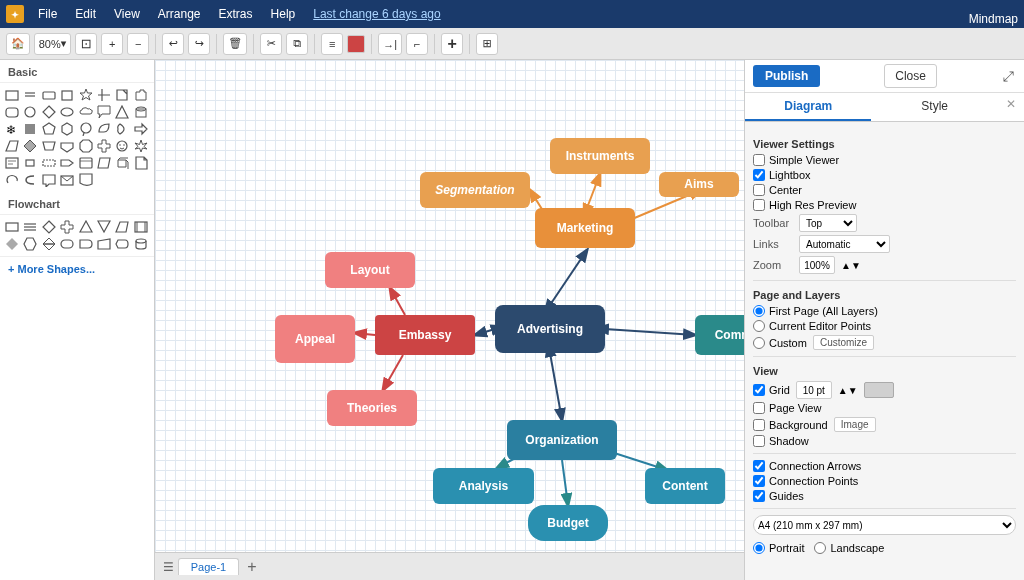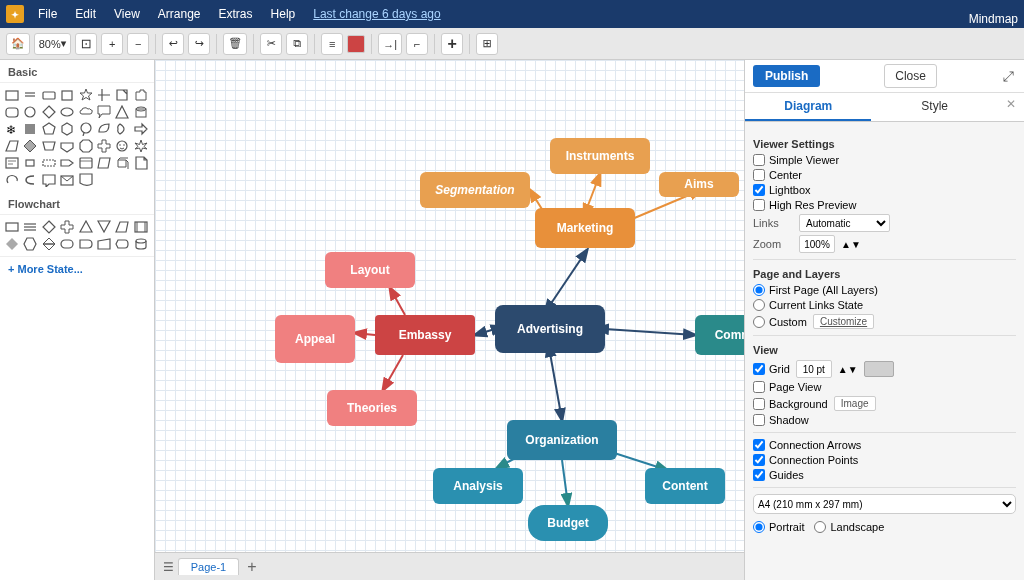--- a/index.html
+++ b/index.html
@@ -76,21 +76,21 @@
       text-align: center; line-height: 1.2;
     }
     .node-advertising { background: #2c4a6e; color: white; width: 110px; height: 48px; left: 340px; top: 245px; border-radius: 8px; }
     .node-marketing { background: #e8903a; color: white; width: 100px; height: 40px; left: 380px; top: 148px; }
     .node-communication { background: #2a8a8a; color: white; width: 130px; height: 40px; left: 540px; top: 255px; }
     .node-organization { background: #2a7fa0; color: white; width: 110px; height: 40px; left: 352px; top: 360px; }
     .node-embassy { background: #cc4444; color: white; width: 100px; height: 40px; left: 220px; top: 255px; border-radius: 4px; }
     .node-segmentation { background: #e8a050; color: white; width: 110px; height: 36px; left: 265px; top: 112px; font-style: italic; }
     .node-instruments { background: #e8a050; color: white; width: 100px; height: 36px; left: 395px; top: 78px; }
     .node-aims { background: #e8a050; color: white; width: 80px; height: 25px; left: 504px; top: 112px; }
-    .node-analysis { background: #2a90b0; color: white; width: 90px; height: 36px; left: 278px; top: 408px; }
+    .node-analysis { background: #2a90b0; color: white; width: 101px; height: 36px; left: 278px; top: 408px; }
     .node-budget { background: #2a90b0; color: white; width: 80px; height: 36px; left: 373px; top: 445px; border-radius: 16px; }
     .node-content { background: #2a90b0; color: white; width: 80px; height: 36px; left: 490px; top: 408px; }
     .node-layout { background: #f08080; color: white; width: 90px; height: 36px; left: 170px; top: 192px; }
     .node-appeal { background: #f08080; color: white; width: 80px; height: 48px; left: 120px; top: 255px; }
     .node-theories { background: #f08080; color: white; width: 90px; height: 36px; left: 172px; top: 330px; }
 
     
     #arrows-svg {
       position: absolute; top: 0; left: 0; width: 100%; height: 100%;
       pointer-events: none;
@@ -159,32 +159,32 @@
     .settings-label { color: #555; font-size: 11px; }
     .settings-inline { display: flex; align-items: center; gap: 6px; margin: 3px 0; }
     .settings-inline .settings-label { min-width: 40px; }
     .settings-input-small {
       width: 36px; height: 18px; border: 1px solid #ccc; border-radius: 2px; font-size: 10px;
       text-align: center; padding: 0 2px;
     }
     .divider { height: 1px; background: #ddd; margin: 6px 0; }
     .customize-btn {
       background: white; border: 1px solid #ccc; border-radius: 2px;
-      font-size: 10px; padding: 1px 6px; cursor: pointer; color: #555; text-decoration: underline;
+      font-size: 10px; padding: 1px 6px; cursor: pointer; color: #555;
     }
     .grid-color-box {
       width: 30px; height: 16px; background: #d0d0d0; border: 1px solid #aaa;
       border-radius: 2px; cursor: pointer;
     }
     .image-btn {
       background: white; border: 1px solid #ccc; border-radius: 2px;
       font-size: 10px; padding: 1px 6px; cursor: pointer; color: #555;
     }
     .paper-size-select {
-      width: 100%; border: 1px solid #ccc; border-radius: 5px; font-size: 10px; height: 20px;
+      width: 100%; border: 1px solid #ccc; border-radius: 10px; font-size: 10px; height: 20px;
       background: white; cursor: pointer; margin-bottom: 4px;
     }
     .orient-row { display: flex; align-items: center; gap: 10px; }
 
     
     #canvas-wrapper {
       flex: 1; position: relative; display: flex; flex-direction: column;
     }
   </style>
 </head>
@@ -571,21 +571,21 @@
           </svg>
         </div>
       <div class="shape-item">
           <svg>
             <ellipse cx="7" cy="4" rx="5" ry="2" fill="none" stroke="#555" stroke-width="1.2"></ellipse>
             <path d="M2 4v6 Q2 12 7 12 Q12 12 12 10V4" fill="none" stroke="#555" stroke-width="1.2"></path>
           </svg>
         </div>
     </div>
 
-    <div class="more-shapes">+ More State...</div>
+    <div class="more-shapes">+ More Shapes...</div>
   </div>
 
   <div id="canvas-wrapper">
     <div id="canvas">
 
       <svg id="arrows-svg">
         <defs>
           <marker id="arrowhead-orange" markerWidth="8" markerHeight="6" refX="6" refY="3" orient="auto">
             <polygon points="0 0, 8 3, 0 6" fill="#e8903a"></polygon>
           </marker>
@@ -719,37 +719,43 @@
       <div class="settings-section-title">Viewer Settings</div>
 
       <div class="settings-row">
         <label>
           <input type="checkbox" style="">
           <span>Simple Viewer</span>
         </label>
       </div>
       <div class="settings-row">
         <label>
+          <input type="checkbox" checked="" style="">
+          <span>Lightbox</span>
+        </label>
+      </div>
+      <div class="settings-row">
+        <label>
           <input type="checkbox" style="">
           <span>Center</span>
         </label>
       </div>
       <div class="settings-row">
         <label>
-          <input type="checkbox" checked="" style="">
-          <span>Lightbox</span>
-        </label>
-      </div>
-      <div class="settings-row">
-        <label>
           <input type="checkbox" style="">
           <span>High Res Preview</span>
         </label>
       </div>
 
+      <div class="settings-inline">
+        <span class="settings-label">Toolbar</span>
+        <select class="settings-select">
+          <option>Top</option><option>Bottom</option><option>Left</option><option>Right</option><option>None</option>
+        </select>
+      </div>
       <div class="settings-inline">
         <span class="settings-label">Links</span>
         <select class="settings-select">
           <option>Automatic</option><option>New Window</option><option>Same Window</option>
         </select>
       </div>
       <div class="settings-inline">
         <span class="settings-label">Zoom</span>
         <input type="text" class="settings-input-small" value="100%" style="">
         <span style="font-size:10px; cursor:pointer;">▲▼</span>
@@ -760,21 +766,21 @@
 
       <div class="settings-row">
         <label>
           <input type="radio" name="page-layers" checked="" style="">
           <span>First Page (All Layers)</span>
         </label>
       </div>
       <div class="settings-row">
         <label>
           <input type="radio" name="page-layers" style="">
-          <span>Current Links State</span>
+          <span>Current Editor Points</span>
         </label>
       </div>
       <div class="settings-row">
         <label>
           <input type="radio" name="page-layers" style="">
           <span>Custom</span>
         </label>
         <button class="customize-btn">Customize</button>
       </div>
 

